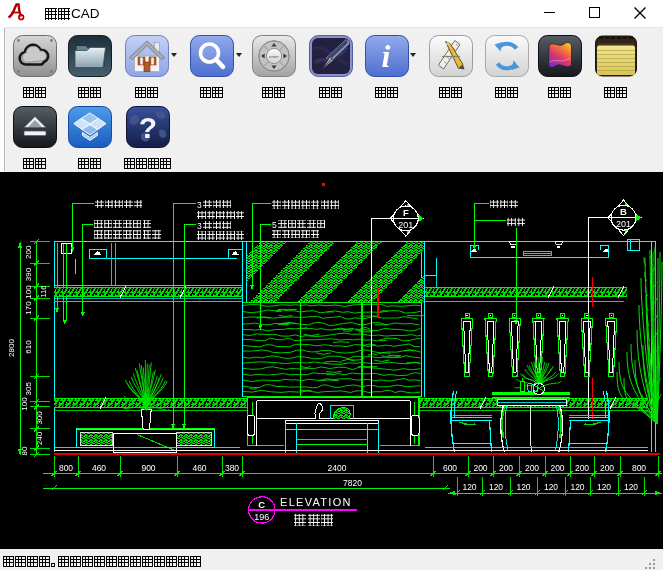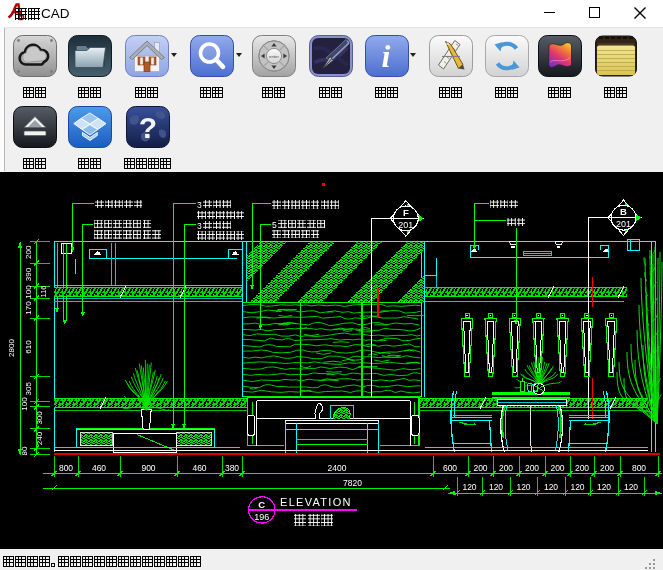--- a/index.html
+++ b/index.html
@@ -15,21 +15,21 @@
 
 <div class="abs" style="left:0;top:0;width:663px;height:27px;background:#ffffff;"></div>
 
 <div class="abs" style="left:7px;top:2px;width:20px;height:20px;">
 <svg width="20" height="20" viewBox="0 0 20 20">
 <path d="M1.5 15.5 C4 14 6.5 10 8 5.5 L9.5 2.5 L11.5 2.5 C11.8 7 12.5 11 14 14.5" stroke="#b40000" stroke-width="2.4" fill="none"></path>
 <path d="M4.5 10.5 L12 10.5" stroke="#b40000" stroke-width="1.8" fill="none"></path>
 <circle cx="14.2" cy="15.2" r="2.3" stroke="#b40000" stroke-width="1.7" fill="none"></circle>
 </svg></div>
 
-<div class="abs" style="left:15px;top:5px;height:14px;font-size:13px;color:#000;"><i class="cj" style="width:12px;height:12px;margin-right:1px"></i><i class="cj" style="width:12px;height:12px;margin-right:1px"></i><span style="font-size:13.5px;vertical-align:middle;">CAD</span></div>
+<div class="abs" style="left:45px;top:5px;height:14px;font-size:13px;color:#000;"><i class="cj" style="width:12px;height:12px;margin-right:1px"></i><i class="cj" style="width:12px;height:12px;margin-right:1px"></i><span style="font-size:13.5px;vertical-align:middle;">CAD</span></div>
 <div class="abs" style="left:544px;top:12px;width:11px;height:1.3px;background:#000;"></div>
 
 <div class="abs" style="left:589px;top:7px;width:9px;height:9px;border:1.3px solid #000;"></div>
 
 <div class="abs" style="left:634px;top:5px;width:12px;height:12px;">
 <svg width="12" height="12">
       <path d="M0.5 0.5 L11.5 11.5 M11.5 0.5 L0.5 11.5" stroke="#000" stroke-width="1.4"></path>
     </svg></div>
 
 <div class="abs" style="left:0;top:27px;width:663px;height:145px;background:#f0f0f0;border-top:1px solid #e5e5e5;"></div>

